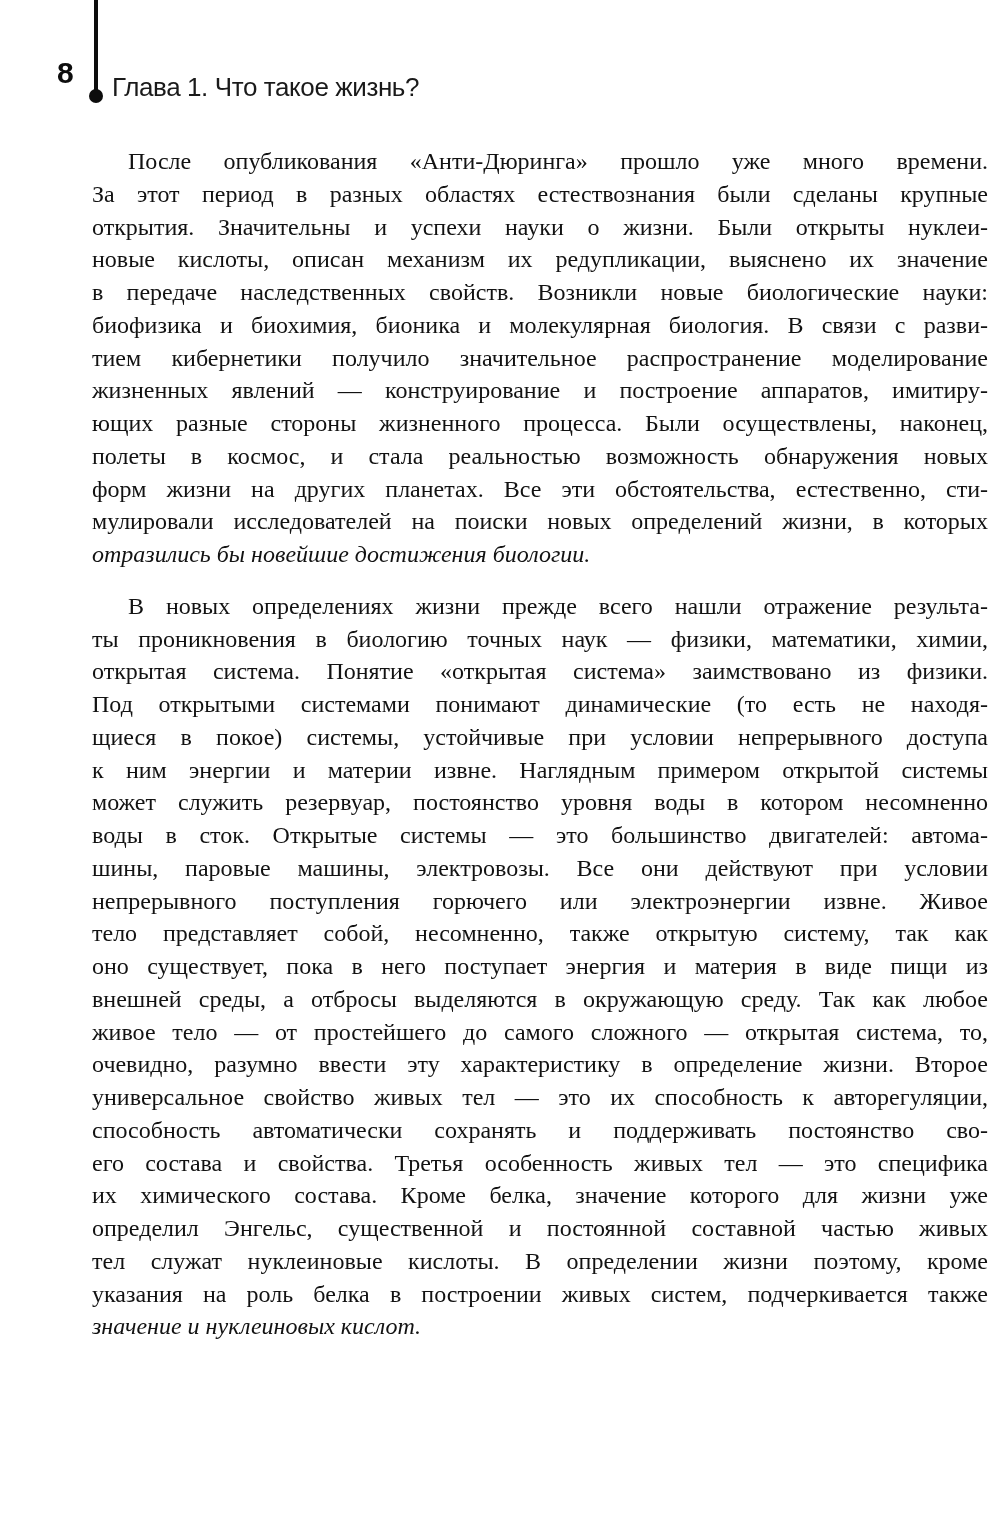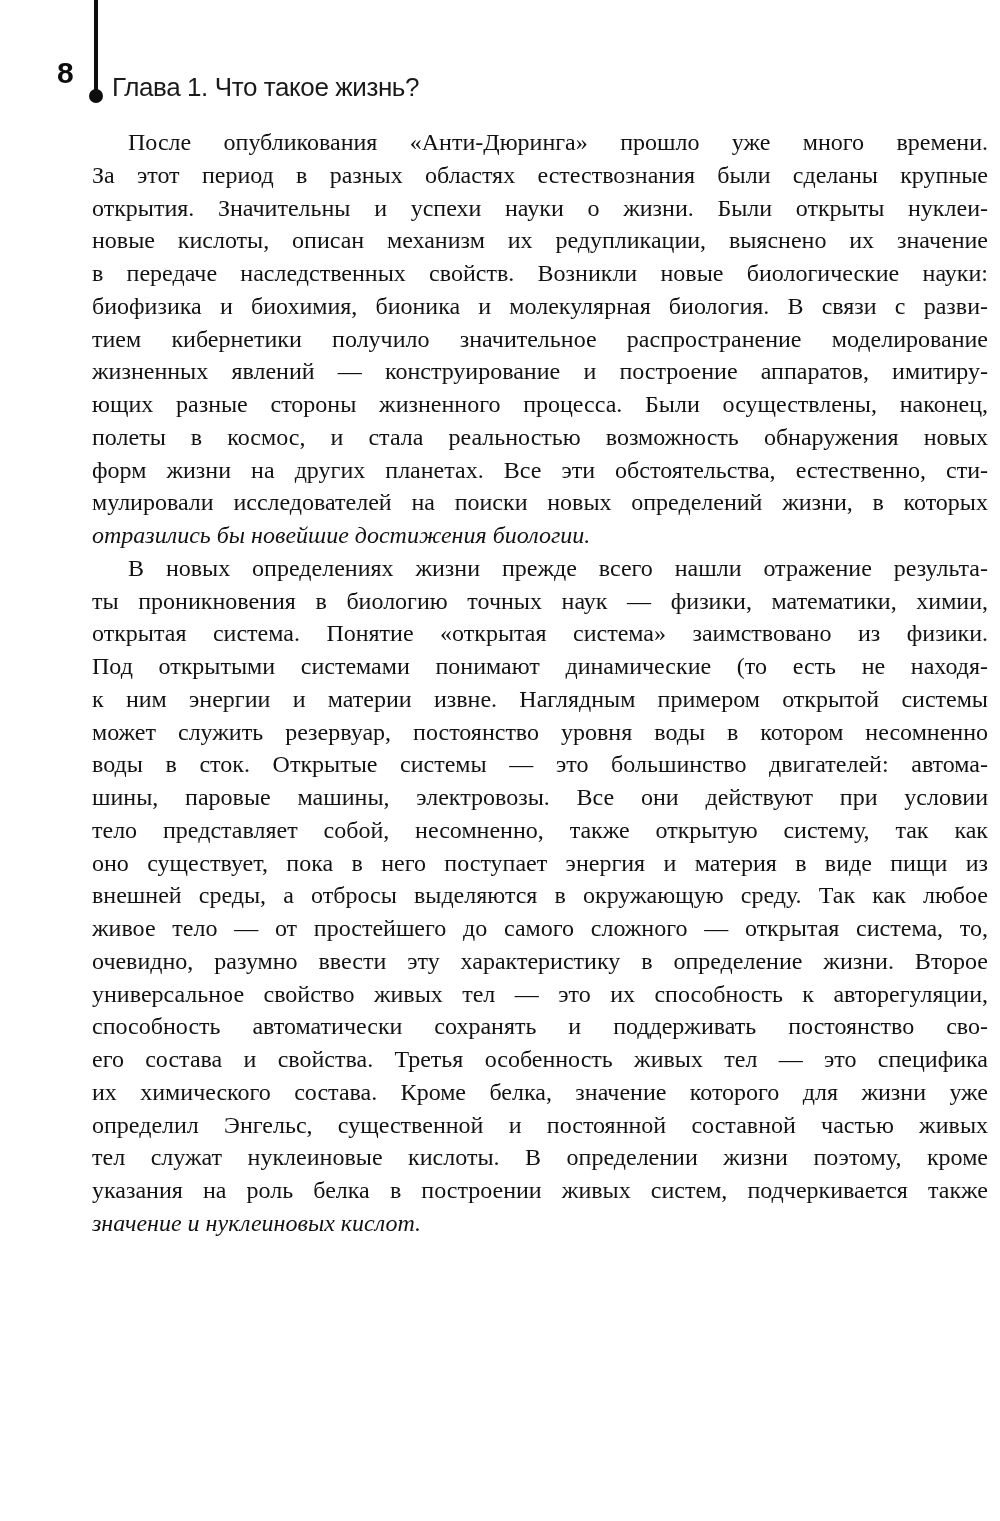--- a/index.html
+++ b/index.html
@@ -59,21 +59,21 @@
     text-align: justify;
     text-align-last: justify;
     overflow: hidden;
     white-space: normal;
   }
   .text-line.last {
     text-align: left;
     text-align-last: left;
     font-style: italic;
   }
-  .text-line.indent { text-indent: 36px; }
+  .text-line.indent { text-indent: 36px; margin-top: 19px; }
 </style>
 </head>
 <body>
 
 <div class="page">
   <div class="header">
     <span class="page-num">8</span>
     <div class="vrule"></div>
     <div class="dot"></div>
     <span class="chapter">Глава 1. Что такое жизнь?</span>
@@ -89,24 +89,26 @@
       <div class="text-line">жизненных явлений — конструирование и построение аппаратов, имитиру-</div>
       <div class="text-line">ющих разные стороны жизненного процесса. Были осуществлены, наконец,</div>
       <div class="text-line">полеты в космос, и стала реальностью возможность обнаружения новых</div>
       <div class="text-line">форм жизни на других планетах. Все эти обстоятельства, естественно, сти-</div>
       <div class="text-line">мулировали исследователей на поиски новых определений жизни, в которых</div>
       <div class="text-line last">отразились бы новейшие достижения биологии.</div>
       <div class="text-line indent">В новых определениях жизни прежде всего нашли отражение результа-</div>
       <div class="text-line">ты проникновения в биологию точных наук — физики, математики, химии,</div>
       <div class="text-line">открытая система. Понятие «открытая система» заимствовано из физики.</div>
       <div class="text-line">Под открытыми системами понимают динамические (то есть не находя-</div>
+      <div class="text-line">щиеся в покое) системы, устойчивые при условии непрерывного доступа</div>
       <div class="text-line">к ним энергии и материи извне. Наглядным примером открытой системы</div>
       <div class="text-line">может служить резервуар, постоянство уровня воды в котором несомненно</div>
       <div class="text-line">воды в сток. Открытые системы — это большинство двигателей: автома-</div>
       <div class="text-line">шины, паровые машины, электровозы. Все они действуют при условии</div>
+      <div class="text-line">непрерывного поступления горючего или электроэнергии извне. Живое</div>
       <div class="text-line">тело представляет собой, несомненно, также открытую систему, так как</div>
       <div class="text-line">оно существует, пока в него поступает энергия и материя в виде пищи из</div>
       <div class="text-line">внешней среды, а отбросы выделяются в окружающую среду. Так как любое</div>
       <div class="text-line">живое тело — от простейшего до самого сложного — открытая система, то,</div>
       <div class="text-line">очевидно, разумно ввести эту характеристику в определение жизни. Второе</div>
       <div class="text-line">универсальное свойство живых тел — это их способность к авторегуляции,</div>
       <div class="text-line">способность автоматически сохранять и поддерживать постоянство сво-</div>
       <div class="text-line">его состава и свойства. Третья особенность живых тел — это специфика</div>
       <div class="text-line">их химического состава. Кроме белка, значение которого для жизни уже</div>
       <div class="text-line">определил Энгельс, существенной и постоянной составной частью живых</div>

